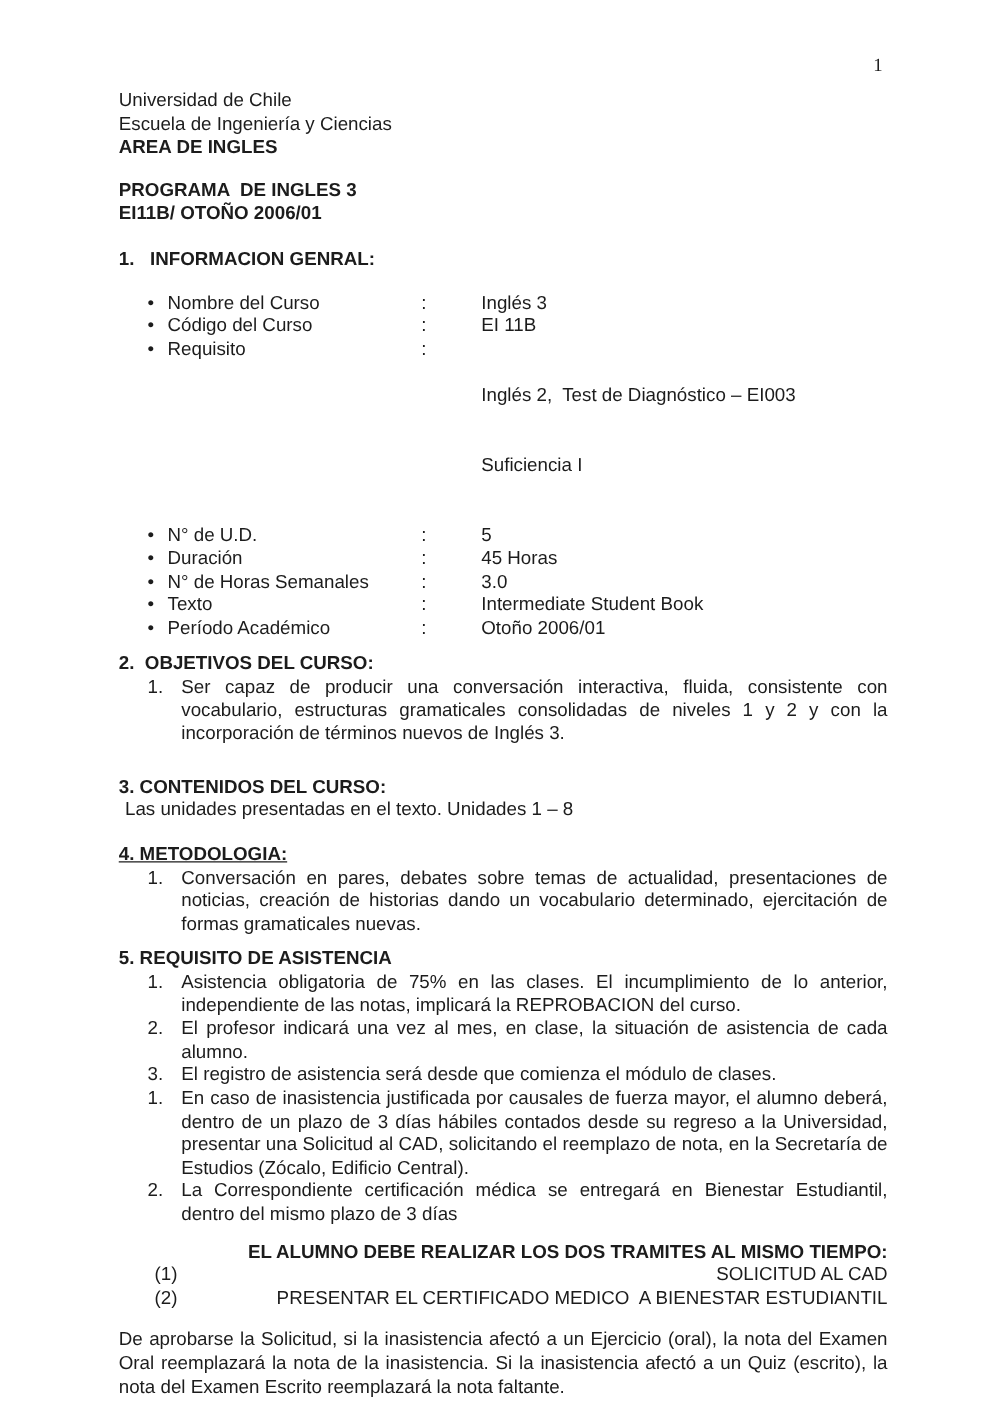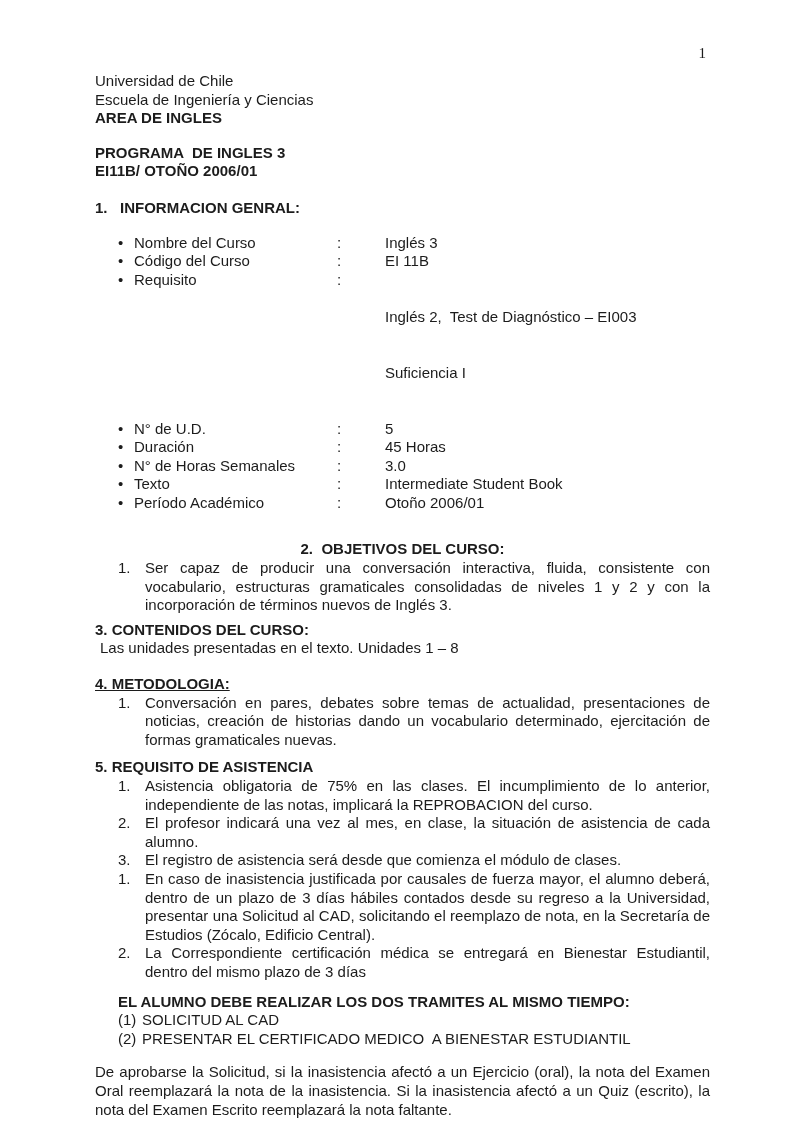--- a/index.html
+++ b/index.html
@@ -36,29 +36,29 @@
   .ivalue { flex: 1; white-space: pre-wrap; }
 
   
   .num-item { display: flex; padding-left: 23px; }
   .num { width: 27px; flex: 0 0 27px; }
   .itext { flex: 1; }
 
   .contenidos-body { padding-left: 5px; }
 
   
-  .tramites { margin-top: 11px; padding-left: 23px; }
+  .tramites { margin-top: 11px; padding-left: 23px; text-align: right; }
   .t-item { display: flex; }
   .t-num { width: 24px; flex: 0 0 24px; }
   .t-text { flex: 1; white-space: pre-wrap; }
 
   .closing { margin-top: 15px; }
 
-  .mt-s2 { margin-top: 28px; text-align: center; }
-  .mt-s3 { margin-top: 6px; }
+  .mt-s2 { margin-top: 10px; }
+  .mt-s3 { margin-top: 24px; }
   .mt-s4 { margin-top: 17px; text-decoration: underline; }
   .mt-s5 { margin-top: 9px; }
   .mt-s6 { margin-top: 5px; }
   .mt-s1 { margin-top: 18px; }
 </style>
 </head>
 <body>
 
 <div class="page">
 

